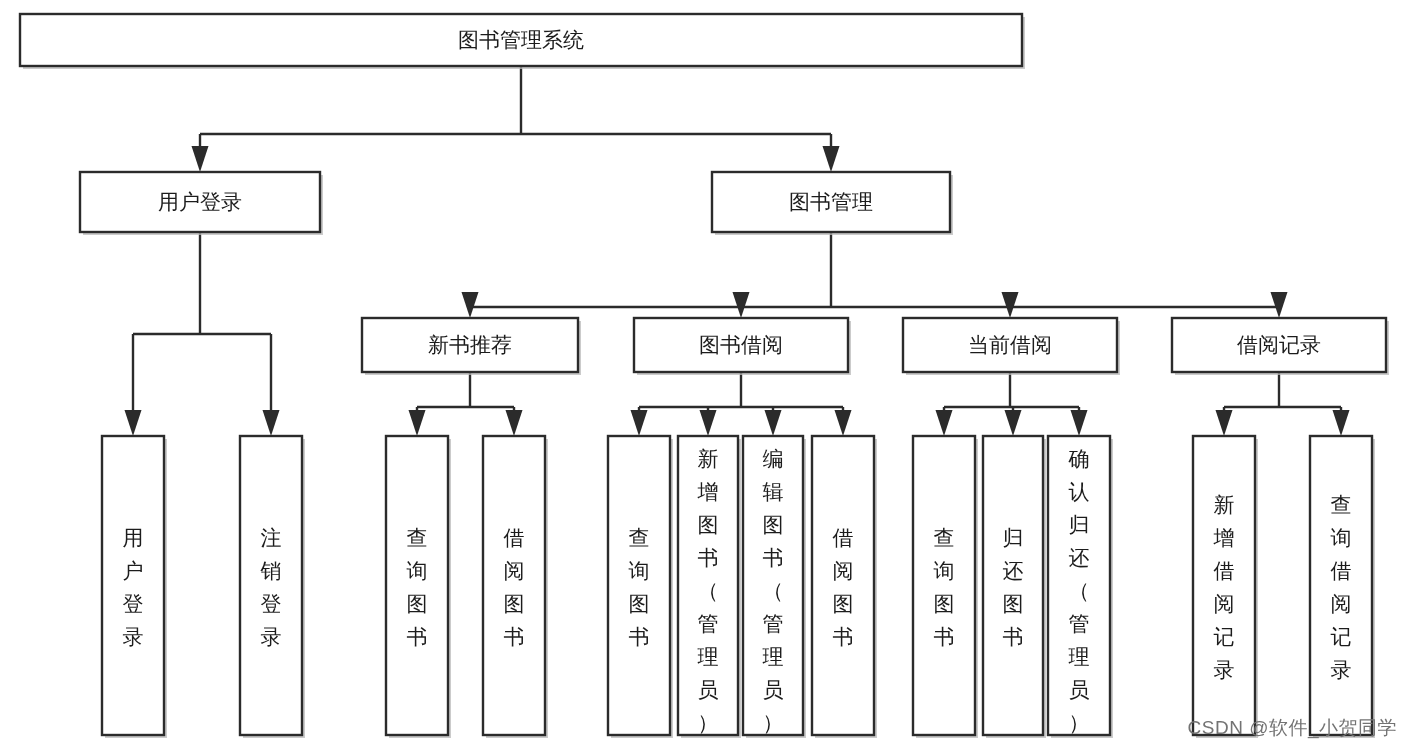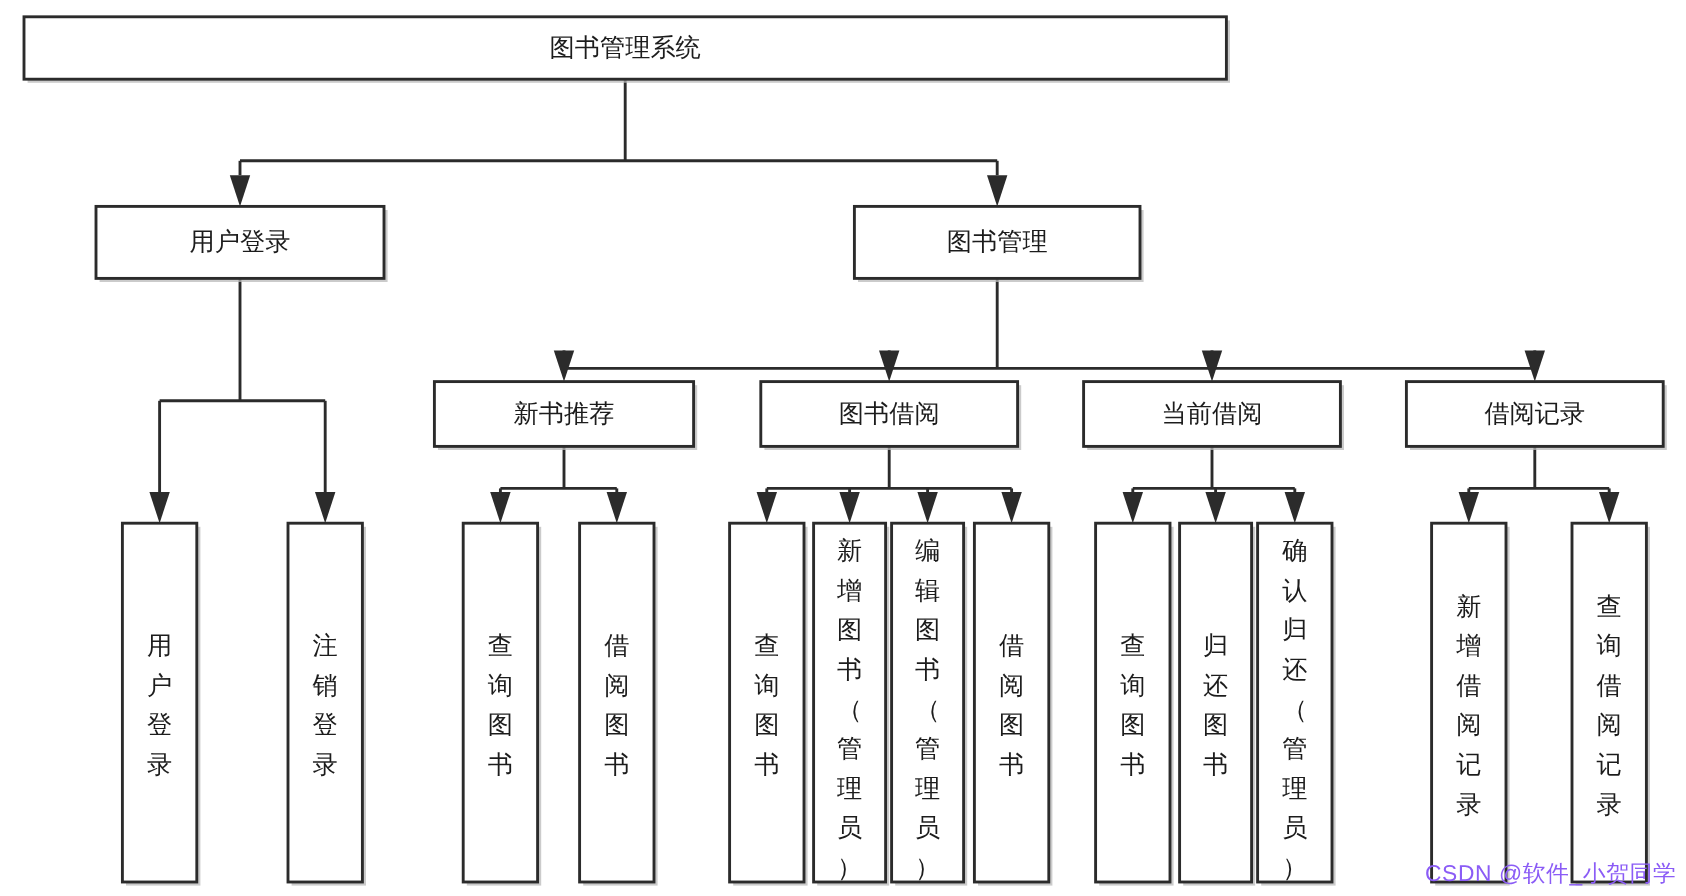--- a/index.html
+++ b/index.html
@@ -57,21 +57,21 @@
     font-family: "Liberation Sans", "DejaVu Sans", sans-serif;
     font-size: 21px;
     text-anchor: middle;
   }
   .watermark-text {
     position: absolute;
     right: 8px;
     bottom: 6px;
     font-family: "Liberation Sans", "DejaVu Sans", sans-serif;
     font-size: 19px;
-    color: #8b5cf6;
+    color: #737373;
     white-space: nowrap;
     letter-spacing: 0.5px;
   }
 </style>
 </head>
 <body>
 
 <div id="diagram-root">
 
   <svg class="diagram-canvas" viewBox="0 0 1405 747" xmlns="http://www.w3.org/2000/svg">

